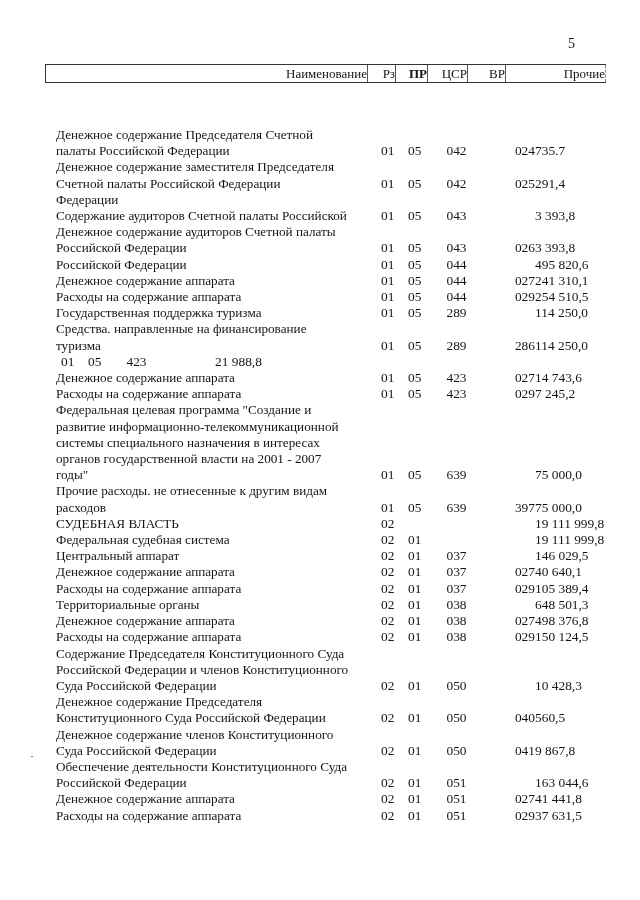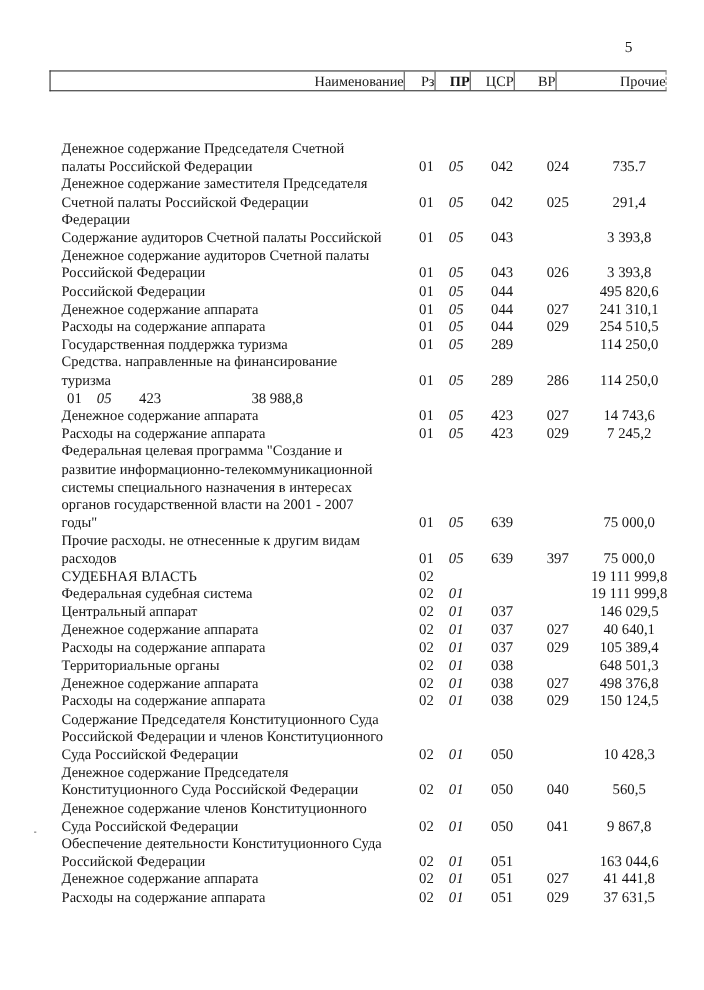--- a/index.html
+++ b/index.html
@@ -14,24 +14,24 @@
   .h-rz { width:28px; }
   .h-pr { width:32px;font-weight:bold; }
   .h-csr { width:40px; }
   .h-vr { width:38px; }
   .h-sum { width:100px; }
   .rows { position:absolute; left:56px; top:99px; width:560px; font-size:13.2px;margin-top:28px; }
   .row { display:flex; align-items:flex-end; line-height:16.2px; }
   .c-name { width:320px; }
   .c-name span { display:block; }
   .c-rz { width:29px; text-align:left; padding-left:4px; box-sizing:border-box; position:relative; left:1px;}
-  .c-pr { width:30px; text-align:left; padding-left:3px; box-sizing:border-box;font-style:italic;}
+  .c-pr { width:30px; text-align:left; padding-left:3px; box-sizing:border-box;}
   .c-csr { width:40px; text-align:center; padding-left:3px; box-sizing:border-box;}
-  .c-vr { width:60px; text-align:center; padding-left:4px; box-sizing:border-box;}
-  .c-sum { width:74px; text-align:center; }
+  .c-vr { width:60px; text-align:right; padding-left:4px; box-sizing:border-box;}
+  .c-sum { width:74px; text-align:left; }
   .c-rz, .c-pr, .c-csr, .c-vr, .c-sum { font-size:13.4px; }
   .speck { position:absolute; left:31px; top:756px; width:2px; height:1px; background:#777; }
 </style>
 </head>
 <body>
 
 <div class="page-num">5</div>
 
 <div class="header">
   <div class="h-name">Наименование</div>
@@ -136,21 +136,21 @@
       <div class="c-pr">05</div>
       <div class="c-csr">289</div>
       <div class="c-vr">286</div>
       <div class="c-sum">114 250,0</div>
     </div>
     <div class="row">
       <div class="c-rz">01</div>
       <div class="c-pr">05</div>
       <div class="c-csr">423</div>
       <div class="c-vr"></div>
-      <div class="c-sum">38 988,8</div>
+      <div class="c-sum">21 988,8</div>
     </div>
     <div class="row">
       <div class="c-name">
         <span>Денежное содержание аппарата</span>
       </div>
       <div class="c-rz">01</div>
       <div class="c-pr">05</div>
       <div class="c-csr">423</div>
       <div class="c-vr">027</div>
       <div class="c-sum">14 743,6</div>

